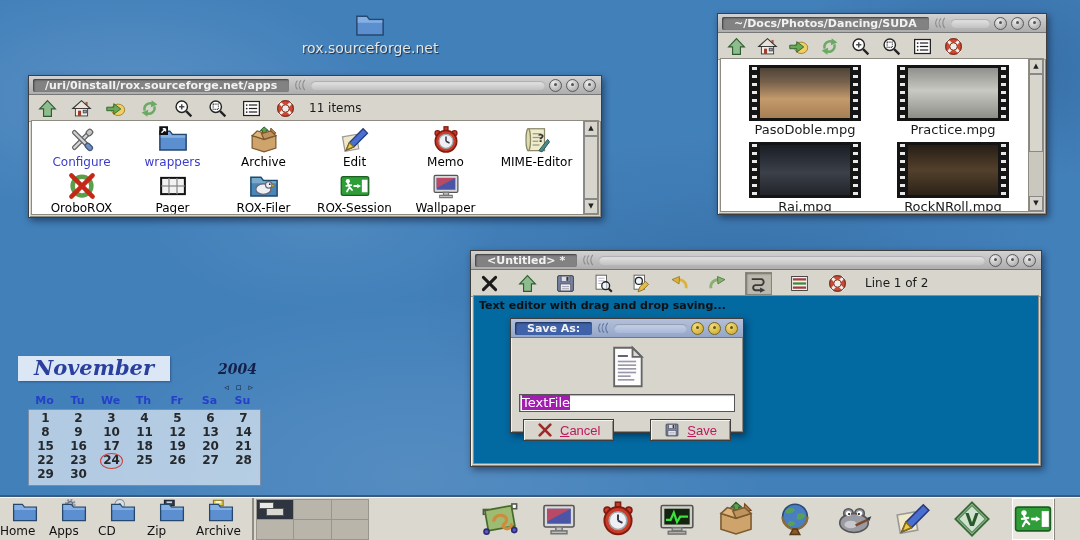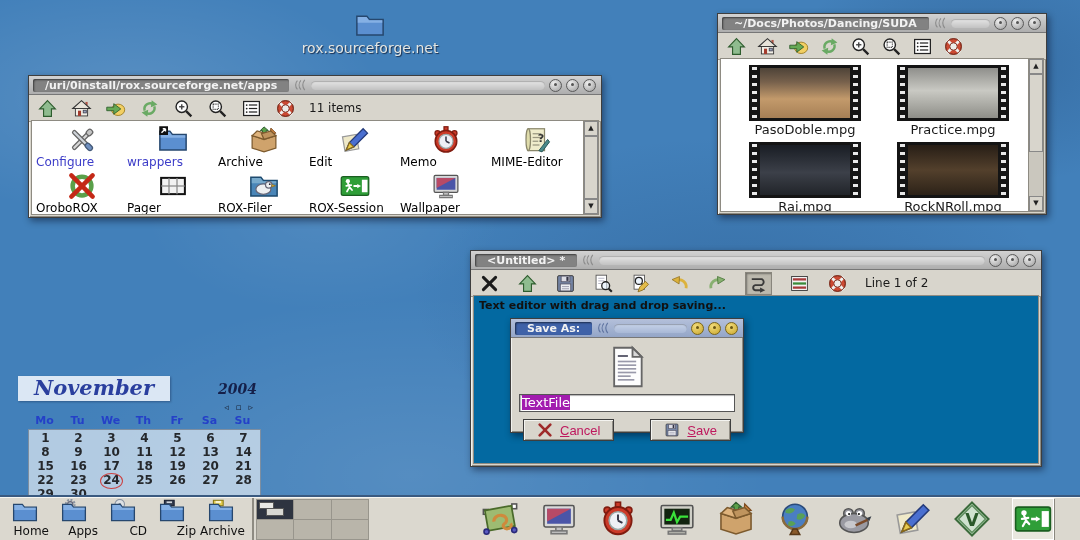--- a/index.html
+++ b/index.html
@@ -41,21 +41,21 @@
   .content{position:absolute;left:2px;right:2px;bottom:2px;background:#fff;border:1px solid #8e8b82;display:flex;}
   
   .vscroll{width:14px;flex:0 0 auto;background:#cac7be;border-left:1px solid #8e8b82;
            display:flex;flex-direction:column;}
   .sarrow{height:13px;background:#d8d5cc;border:1px solid #888;font-size:7px;line-height:12px;
           text-align:center;color:#222;}
   .strack{flex:1;position:relative;}
   .sthumb{position:absolute;left:0;right:0;background:#d8d5cc;border:1px solid #888;}
   
   .ficons{flex:1;display:flex;flex-wrap:wrap;align-content:flex-start;padding:4px 0 0 4px;overflow:hidden;}
-  .fitem{width:91px;margin-bottom:2px;}
+  .fitem{width:91px;text-align:center;margin-bottom:2px;}
   .fitem svg.fic{width:38px;height:30px;margin:0 auto;}
   .flabel{font-size:12px;line-height:14px;color:#222;}
   .fitem.dir .flabel{color:#3c3cc8;}
   .fitem.app .flabel{color:#000000;}
   
   .picons{flex:1;display:flex;flex-wrap:wrap;align-content:flex-start;padding:4px 0 0 10px;overflow:hidden;}
   .pitem{width:148px;text-align:center;margin-bottom:3px;}
   .film{position:relative;width:112px;height:56px;background:#141414;margin:2px auto 1px;}
   .film::before,.film::after{content:"";position:absolute;top:2px;bottom:2px;width:5px;
       background-image:repeating-linear-gradient(180deg,#e8e8e8 0 3px,#141414 3px 8px);}
@@ -74,41 +74,41 @@
   .dlg-icon{width:44px;height:46px;margin:2px auto 4px;}
   .input{height:16px;background:#fff;border:1px solid #555;box-shadow:inset 1px 1px 1px rgba(0,0,0,.3);
          font-size:13px;line-height:16px;padding:0 2px;color:#111;}
   .input .sel{background:#a21caf;color:#fff;}
   .dlg-btns{display:flex;justify-content:space-between;margin-top:7px;padding:0 4px;}
   .btn{display:flex;align-items:center;gap:7px;background:#d8d5cc;border:1px solid #3e3e3e;
        box-shadow:inset 1px 1px 0 #f4f4f0, inset -1px -1px 0 #928f86;padding:2px 13px;font-size:13px;color:#be185d;}
   .btn svg{width:16px;height:16px;}
   .btn .mn::first-letter{text-decoration:underline;}
   
-  #calendar{position:absolute;left:15px;top:356px;width:246px;z-index:2;margin-top:20px;}
+  #calendar{position:absolute;left:15px;top:356px;width:246px;z-index:2;}
   .cal-head{position:relative;height:26px;}
   .cal-month{position:absolute;left:3px;top:0;width:152px;height:25px;background:rgba(232,240,248,.92);
              box-shadow:1px 1px 2px rgba(0,0,30,.3);font-family:"DejaVu Serif","Liberation Serif",serif;
              font-style:italic;font-weight:bold;font-size:21px;line-height:24px;text-align:center;color:#2a3f9e;}
   .cal-year{position:absolute;right:4px;top:5px;font-family:"DejaVu Serif","Liberation Serif",serif;
             font-style:italic;font-weight:bold;font-size:14px;color:#15204a;}
   .cal-nav{text-align:right;font-size:9px;color:#1a2438;height:12px;line-height:11px;padding-right:6px;letter-spacing:2px;}
   .cal-dows{display:grid;grid-template-columns:repeat(7,33px);padding-left:13px;}
   .dow{font-size:11px;font-weight:bold;color:#2440c8;text-align:center;height:15px;}
   .cal-grid{display:grid;grid-template-columns:repeat(7,33px);margin-left:13px;width:231px;
             background:rgba(238,243,248,.65);border:1px solid #7e8ea0;padding:2px 0 3px;}
   .day{font-size:12px;font-weight:bold;color:#25282c;text-align:center;height:14px;line-height:13px;position:relative;}
   .day.circled::after{content:"";position:absolute;left:5px;top:-1px;width:21px;height:14px;
             border:1.6px solid #cc4040;border-radius:50%;}
   
   #panel{position:absolute;left:0;bottom:0;width:1080px;height:42px;background:#dbd8cf;z-index:50;
          border-top:1px solid #f6f6f2;box-shadow:0 -2px 0 #3a5a80;}
   .shortcuts{position:absolute;left:0;top:0;bottom:0;width:252px;display:flex;align-items:flex-start;
              border-right:2px solid #8e8b82;padding-top:1px;}
-  .shortcut{width:49px;text-align:right;}
+  .shortcut{width:49px;text-align:left;}
   .shortcut svg{width:34px;height:26px;margin:0 auto;}
   .slabel{font-size:12px;line-height:12px;color:#111;}
   .pager{position:absolute;left:256px;top:1px;width:111px;height:39px;display:grid;
          grid-template-columns:repeat(3,1fr);grid-template-rows:repeat(2,1fr);gap:1px;background:#98958c;
          border:1px solid #98958c;}
   .pcell{background:#b9b5aa;}
   .pcell.active{background:#2e3440;position:relative;}
   .pcell.active::before{content:"";position:absolute;left:2px;top:2px;width:13px;height:5px;background:#e8e8e4;border:1px solid #555;}
   .pcell.active::after{content:"";position:absolute;left:9px;top:8px;width:16px;height:6px;background:#d8d8d2;border:1px solid #555;}
   .launchers{position:absolute;left:481px;top:0;bottom:0;display:flex;align-items:center;gap:21px;}

